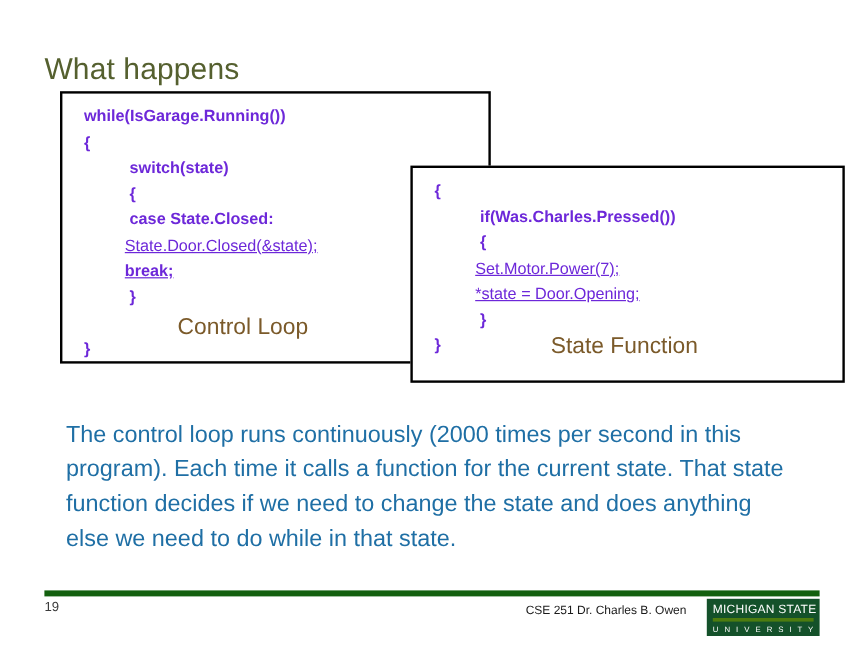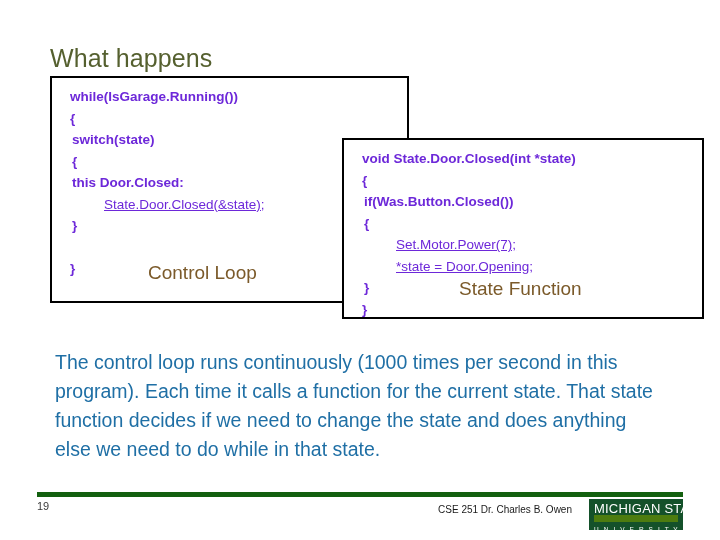--- a/index.html
+++ b/index.html
@@ -27,21 +27,20 @@
   #slide-title {
     position: absolute;
     left: 37px;
     top: 27px;
     width: 640px;
     font-size: 25px;
     font-weight: normal;
     color: #55602F;
     letter-spacing: 0.1px;
     white-space: nowrap;
-    margin-left: 13px;
   }
 
   
   .code-box {
     position: absolute;
     background: #ffffff;
     border: 2.5px solid #000000;
     box-sizing: border-box;
   }
 
@@ -77,21 +76,21 @@
     color: #6d28d9;
     white-space: pre;
     font-weight: bold;
   }
   .code-line.normal {
     font-weight: normal;
   }
 
   
   .ind0 { padding-left: 18px; }
-  .ind1 { padding-left: 20px; }
+  .ind1 { padding-left: 56px; }
   .ind2 { padding-left: 52px; text-decoration: underline; }
 
   
   .callout-label {
     position: absolute;
     font-family: "Liberation Sans", sans-serif;
     font-size: 19px;
     color: #7B5A2A;
     white-space: nowrap;
   }
@@ -148,26 +147,26 @@
     position: absolute;
     left: 589px;
     top: 499px;
     width: 94px;
     height: 31px;
     background: #14512A;
     padding: 4px 5px;
     box-sizing: border-box;
   }
   #msu-logo .msu-top {
-    font-size: 13px;
+    font-size: 10px;
     letter-spacing: 0.2px;
     color: #ffffff;
     text-align: center;
     line-height: 11px;
-    border-bottom: 7px solid #4d7c0f;
+    border-bottom: 3px solid #4d7c0f;
     padding-bottom: 1px;
     white-space: nowrap;
   }
   #msu-logo .msu-bottom {
     font-size: 6.5px;
     letter-spacing: 1.6px;
     color: #ffffff;
     text-align: center;
     line-height: 11px;
     padding-top: 2px;
@@ -180,44 +179,44 @@
 <div id="slide">
 
   <h1 id="slide-title">What happens</h1>
 
   <div class="code-box" id="control-loop-box">
     <div class="code-lines" id="control-loop-lines">
         <div class="code-line ind0">while(IsGarage.Running())</div>
         <div class="code-line ind0">{</div>
         <div class="code-line ind1">switch(state)</div>
         <div class="code-line ind1">{</div>
-        <div class="code-line ind1">this Door.Closed:</div>
+        <div class="code-line ind1">case State.Closed:</div>
         <div class="code-line ind2 normal">State.Door.Closed(&amp;state);</div>
+        <div class="code-line ind2">break;</div>
         <div class="code-line ind1">}</div>
         <div class="code-line ind0">&nbsp;</div>
         <div class="code-line ind0">}</div>
       </div>
     <div class="callout-label" id="control-loop-label">Control Loop</div>
   </div>
 
   <div class="code-box" id="state-function-box">
     <div class="code-lines" id="state-function-lines">
-        <div class="code-line ind0">void State.Door.Closed(int *state)</div>
         <div class="code-line ind0">{</div>
-        <div class="code-line ind1">if(Was.Button.Closed())</div>
+        <div class="code-line ind1">if(Was.Charles.Pressed())</div>
         <div class="code-line ind1">{</div>
         <div class="code-line ind2 normal">Set.Motor.Power(7);</div>
         <div class="code-line ind2 normal">*state = Door.Opening;</div>
         <div class="code-line ind1">}</div>
         <div class="code-line ind0">}</div>
       </div>
     <div class="callout-label" id="state-function-label">State Function</div>
   </div>
 
-  <p id="body-text">The control loop runs continuously (1000 times per second in this program). Each time it calls a function for the current state. That state function decides if we need to change the state and does anything else we need to do while in that state.</p>
+  <p id="body-text">The control loop runs continuously (2000 times per second in this program). Each time it calls a function for the current state. That state function decides if we need to change the state and does anything else we need to do while in that state.</p>
 
   <div id="footer-rule"></div>
 
   <div id="page-number">19</div>
 
   <div id="footer-credit">
     <div>CSE 251 Dr. Charles B. Owen</div>
   </div>
 
   <div id="msu-logo">

